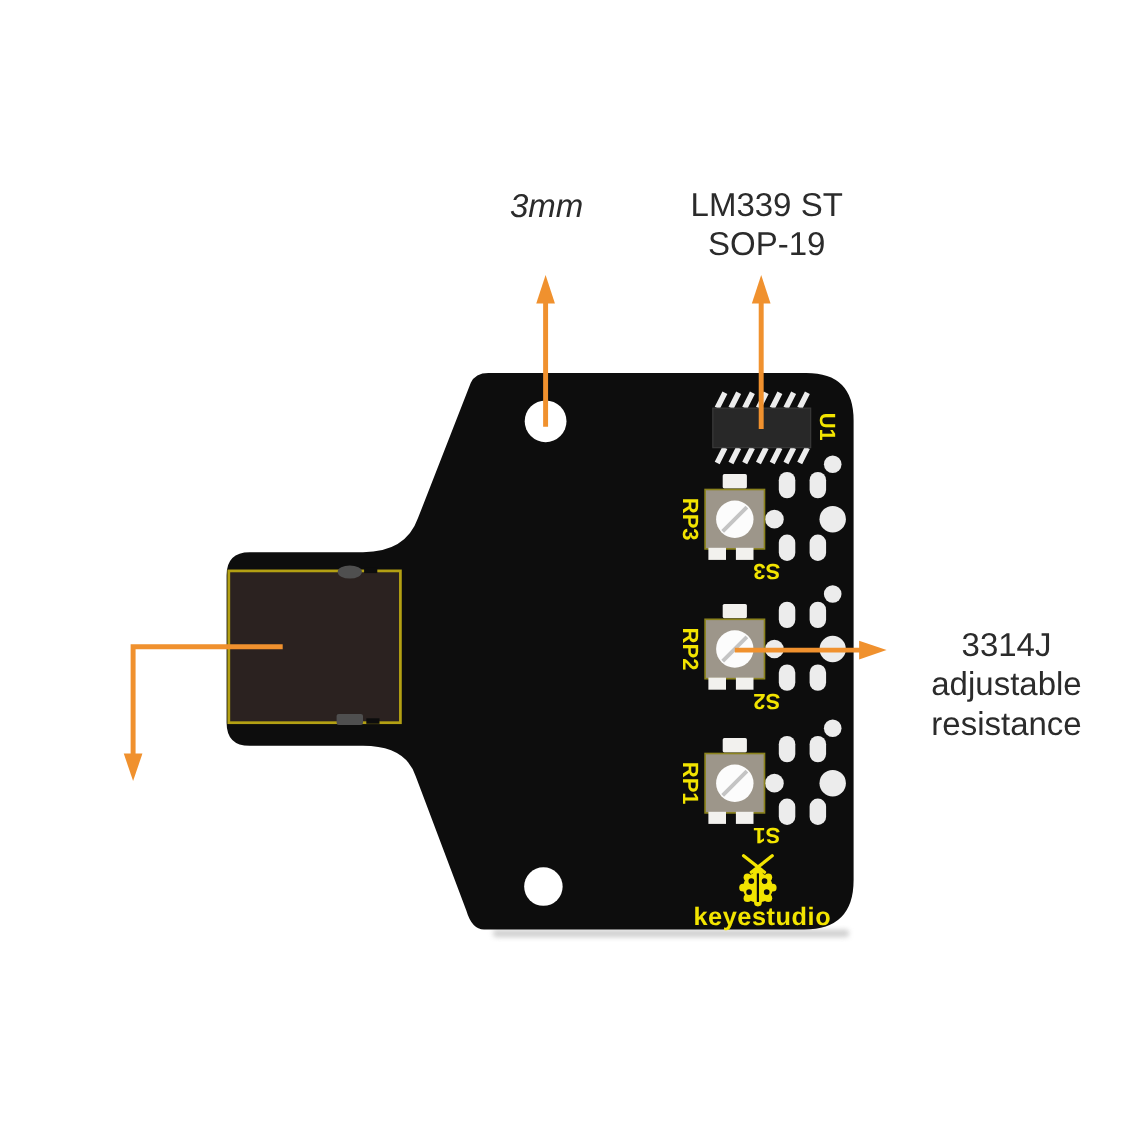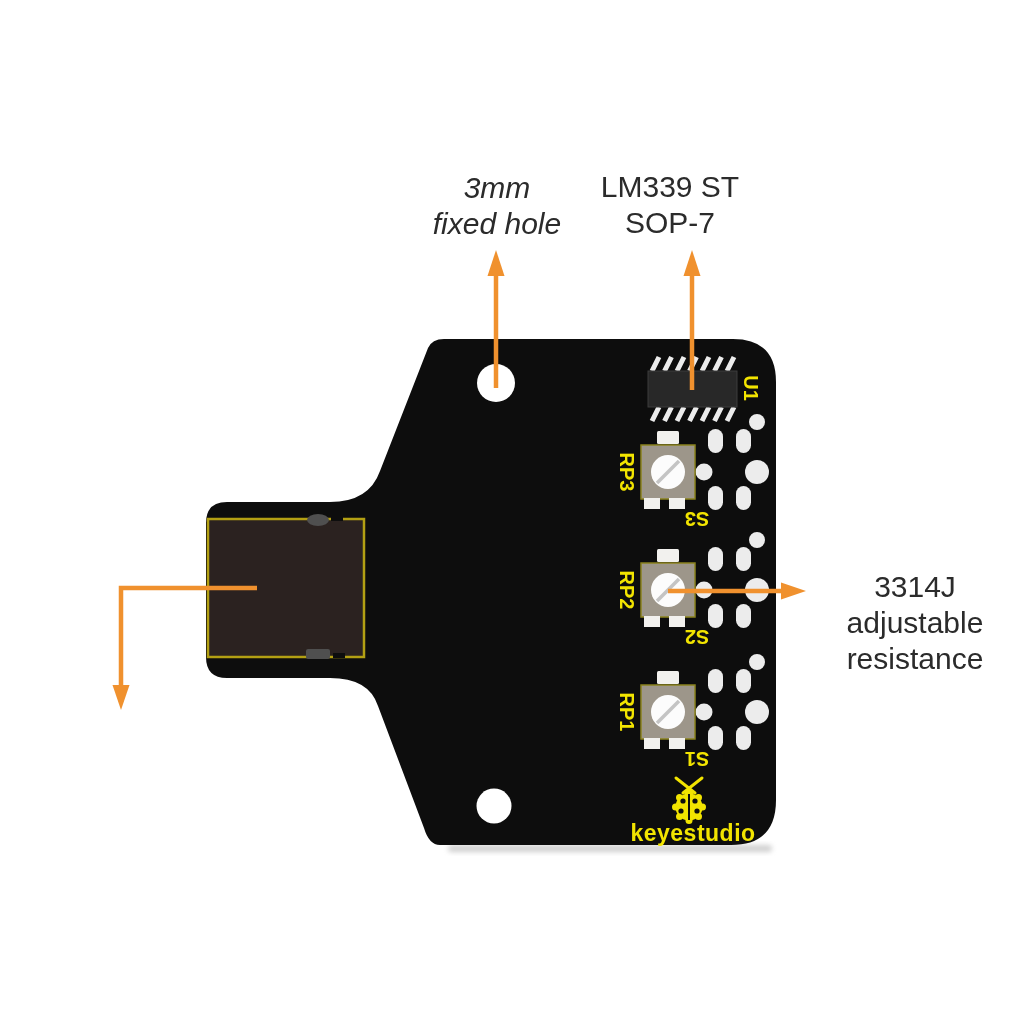--- a/index.html
+++ b/index.html
@@ -153,26 +153,25 @@
       <line class="arrow-line" x1="668" y1="591" x2="786" y2="591"></line>
       <polygon class="arrow-head" points="806,591 781,582.5 781,599.5"></polygon>
 
       <polyline class="arrow-line" points="257,588 121,588 121,690"></polyline>
       <polygon class="arrow-head" points="121,710 112.5,685 129.5,685"></polygon>
     </g>
   </svg>
 
   <div class="callout" style="left:379px;top:170px;width:236px;font-style:italic;">
     <span>3mm</span>
-    <span>fixed hole</span>
   </div>
 
-  <div class="callout" style="left:552px;top:169px;width:236px;">
+  <div class="callout" style="left:579px;top:169px;width:236px;">
     <span>LM339 ST</span>
-    <span>SOP-7</span>
+    <span>SOP-19</span>
   </div>
 
   <div class="callout" style="left:797px;top:569px;width:236px;">
     <span>3314J</span>
     <span>adjustable</span>
     <span>resistance</span>
   </div>
 
   <div class="callout" style="left:0px;top:741px;width:295px;">
   </div>

